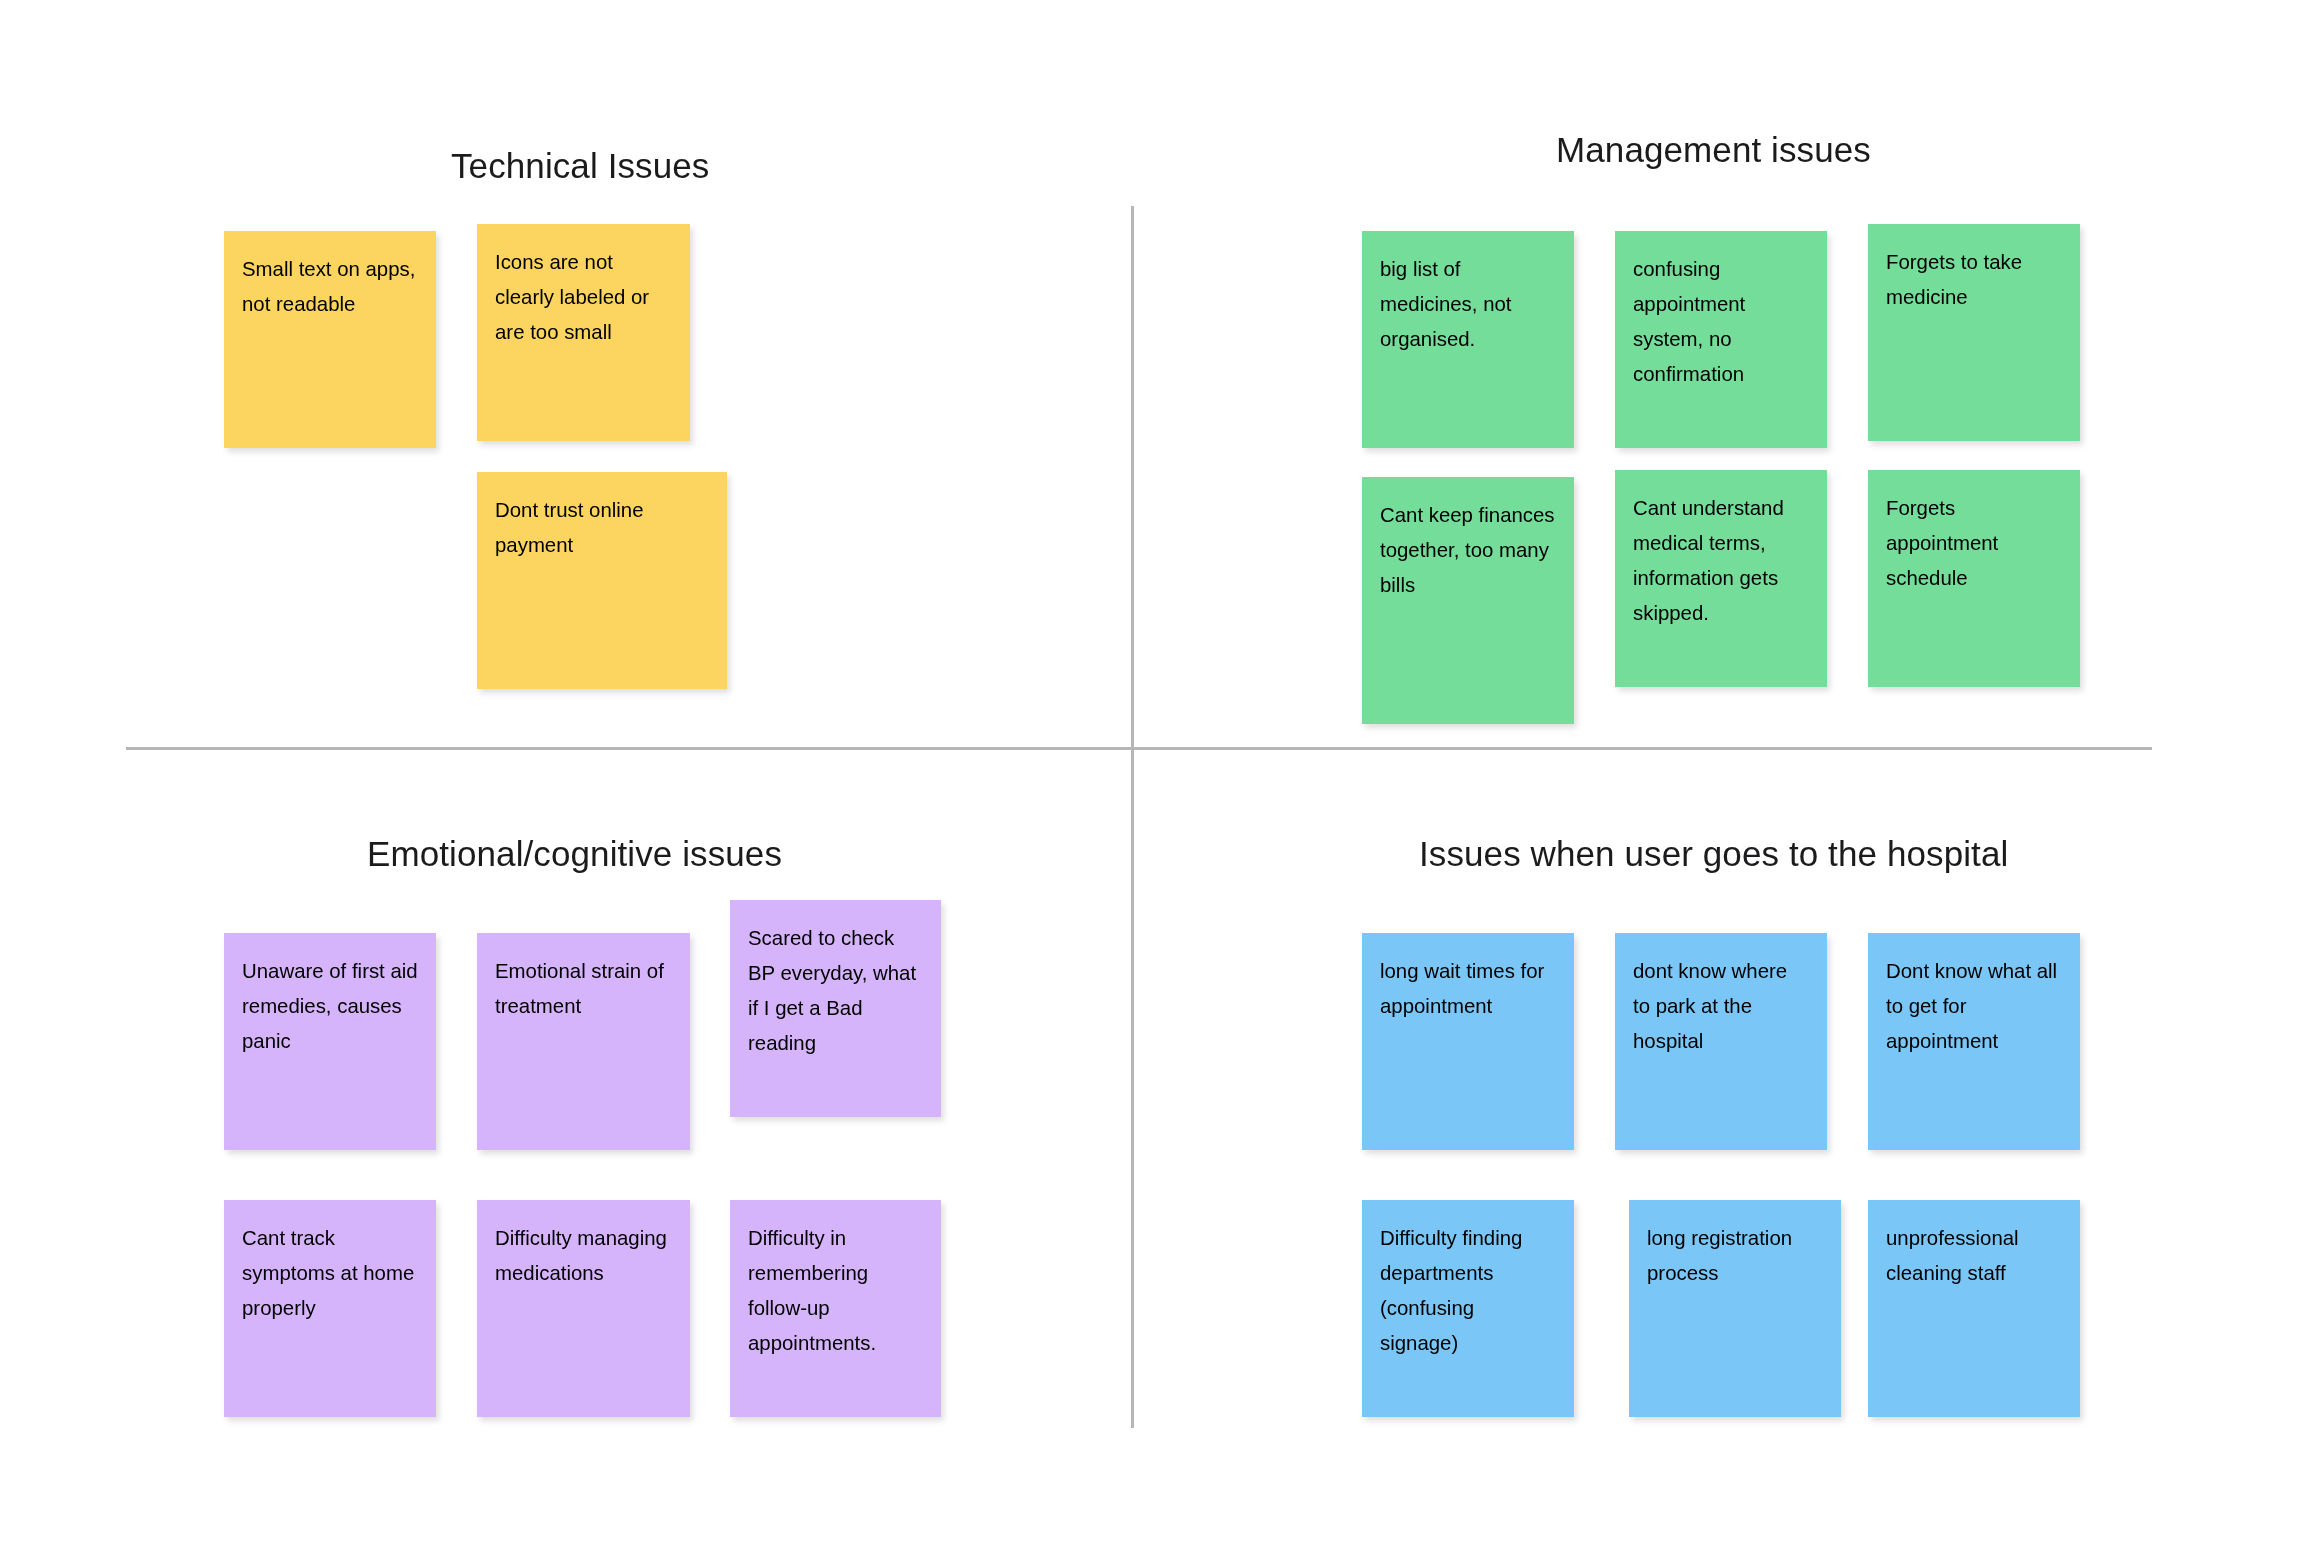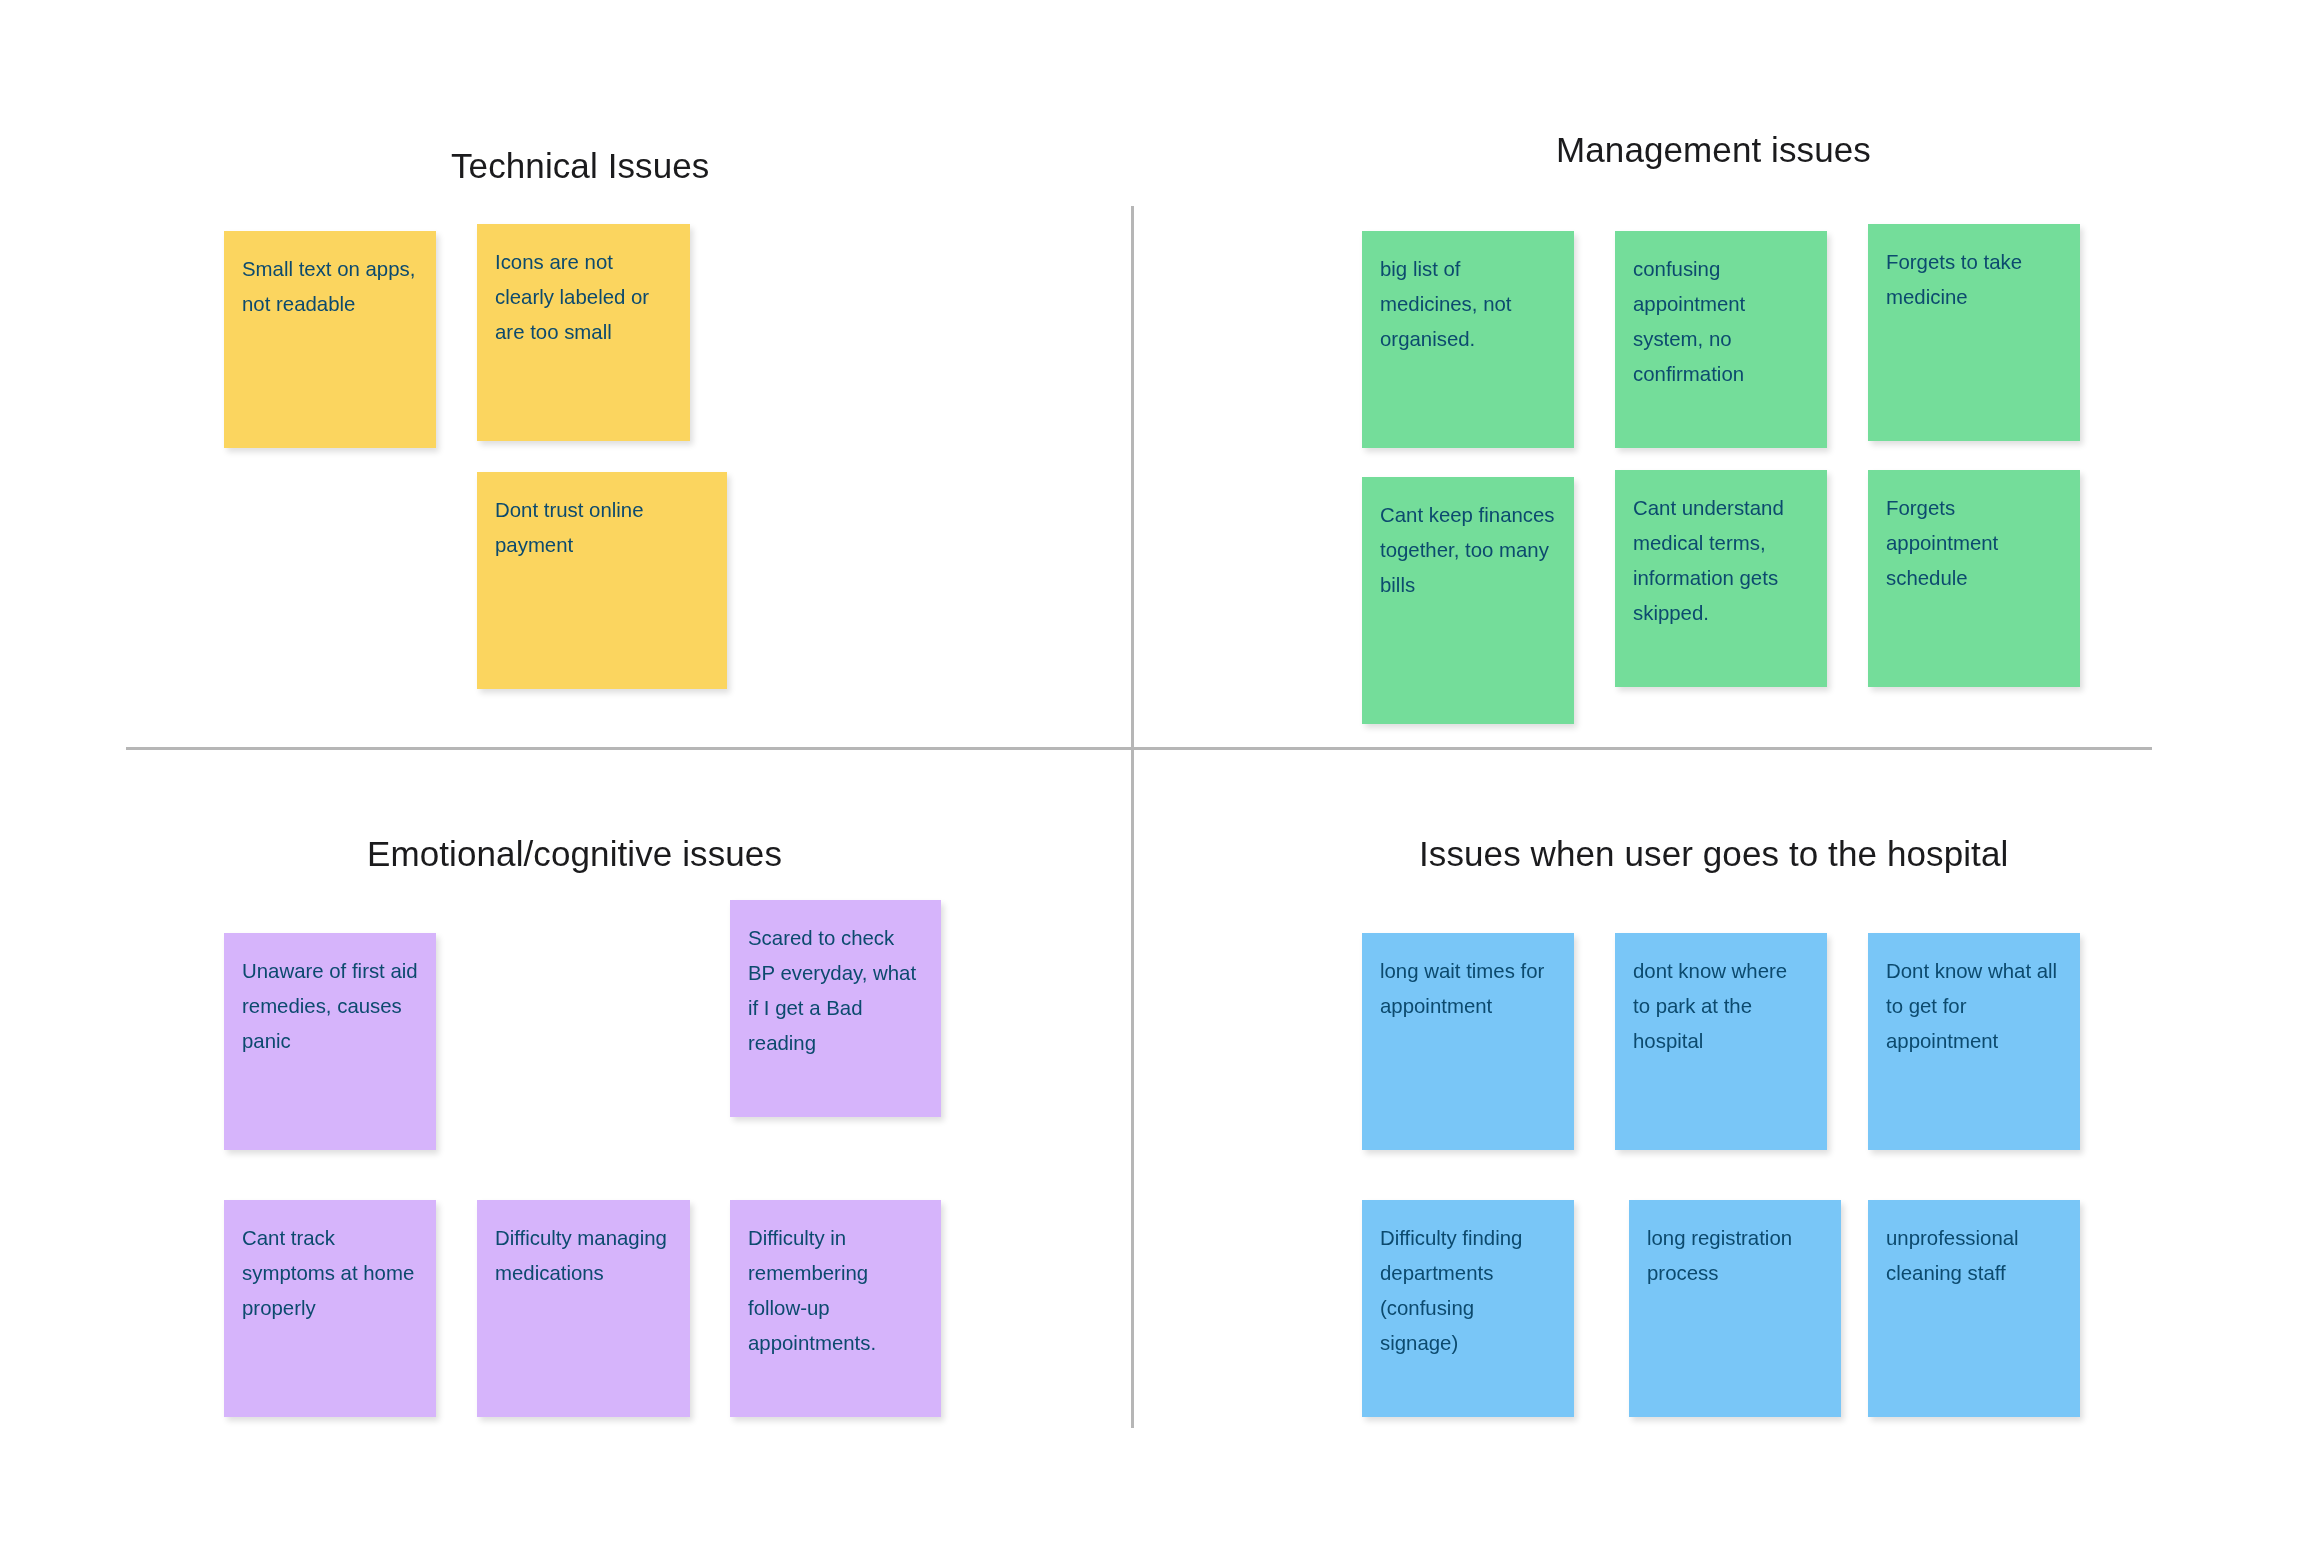--- a/index.html
+++ b/index.html
@@ -53,21 +53,21 @@
   #title-emotional    { left: 367px;  top: 834px; }
   #title-hospital     { left: 1419px; top: 834px; }
 
   
   .note {
     position: absolute;
     box-sizing: border-box;
     padding: 21px 18px 15.6px 18px;
     font-size: 20.4px;
     line-height: 1.72;
-    color: #0c4a6e;
+    color: #000000;
     box-shadow: 2.6px 4.3px 6px rgba(0,0,0,0.13);
     overflow: hidden;
     word-wrap: break-word;
   }
   .note-text {
     display: block;
     white-space: pre-line;
   }
 </style>
 </head>
@@ -108,20 +108,23 @@
   <div class="note" style="left: 1615px; top: 470px; width: 212px; height: 217px; background-color: rgb(116, 221, 154);">
     <span class="note-text">Cant understand medical terms, information gets skipped.</span>
   </div>
   <div class="note" style="left: 1868px; top: 470px; width: 212px; height: 217px; background-color: rgb(116, 221, 154);">
     <span class="note-text">Forgets appointment schedule</span>
   </div>
 
   <div class="note" style="left: 224px; top: 933px; width: 212px; height: 217px; background-color: rgb(214, 180, 251);">
     <span class="note-text">Unaware of first aid remedies, causes panic</span>
   </div>
+  <div class="note" style="left: 477px; top: 933px; width: 213px; height: 217px; background-color: rgb(214, 180, 251);">
+    <span class="note-text">Emotional strain of treatment</span>
+  </div>
   <div class="note" style="left: 730px; top: 900px; width: 211px; height: 217px; background-color: rgb(214, 180, 251);">
     <span class="note-text">Scared to check BP everyday, what if I get a Bad reading</span>
   </div>
   <div class="note" style="left: 224px; top: 1200px; width: 212px; height: 217px; background-color: rgb(214, 180, 251);">
     <span class="note-text">Cant track symptoms at home properly</span>
   </div>
   <div class="note" style="left: 477px; top: 1200px; width: 213px; height: 217px; background-color: rgb(214, 180, 251);">
     <span class="note-text">Difficulty managing medications</span>
   </div>
   <div class="note" style="left: 730px; top: 1200px; width: 211px; height: 217px; background-color: rgb(214, 180, 251);">

